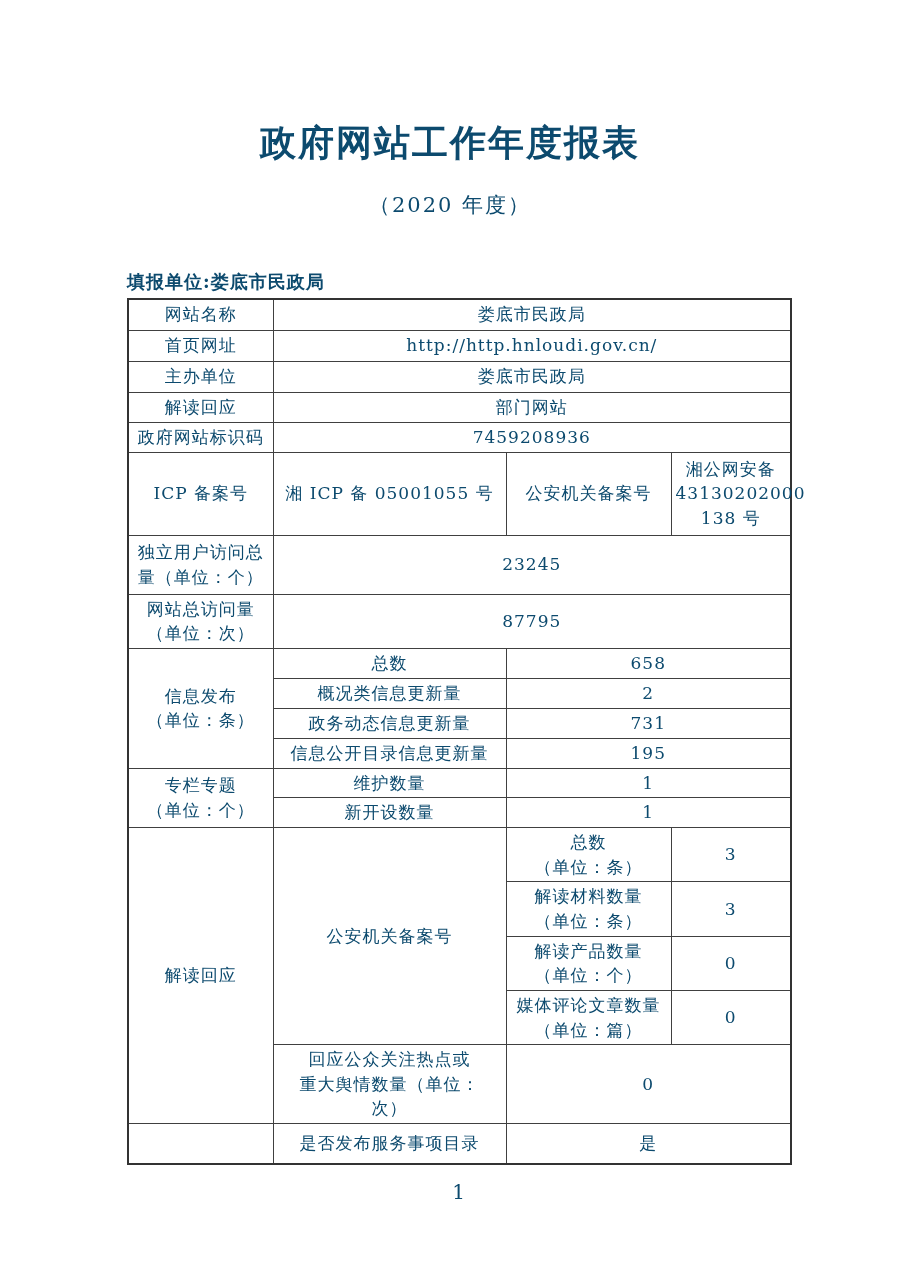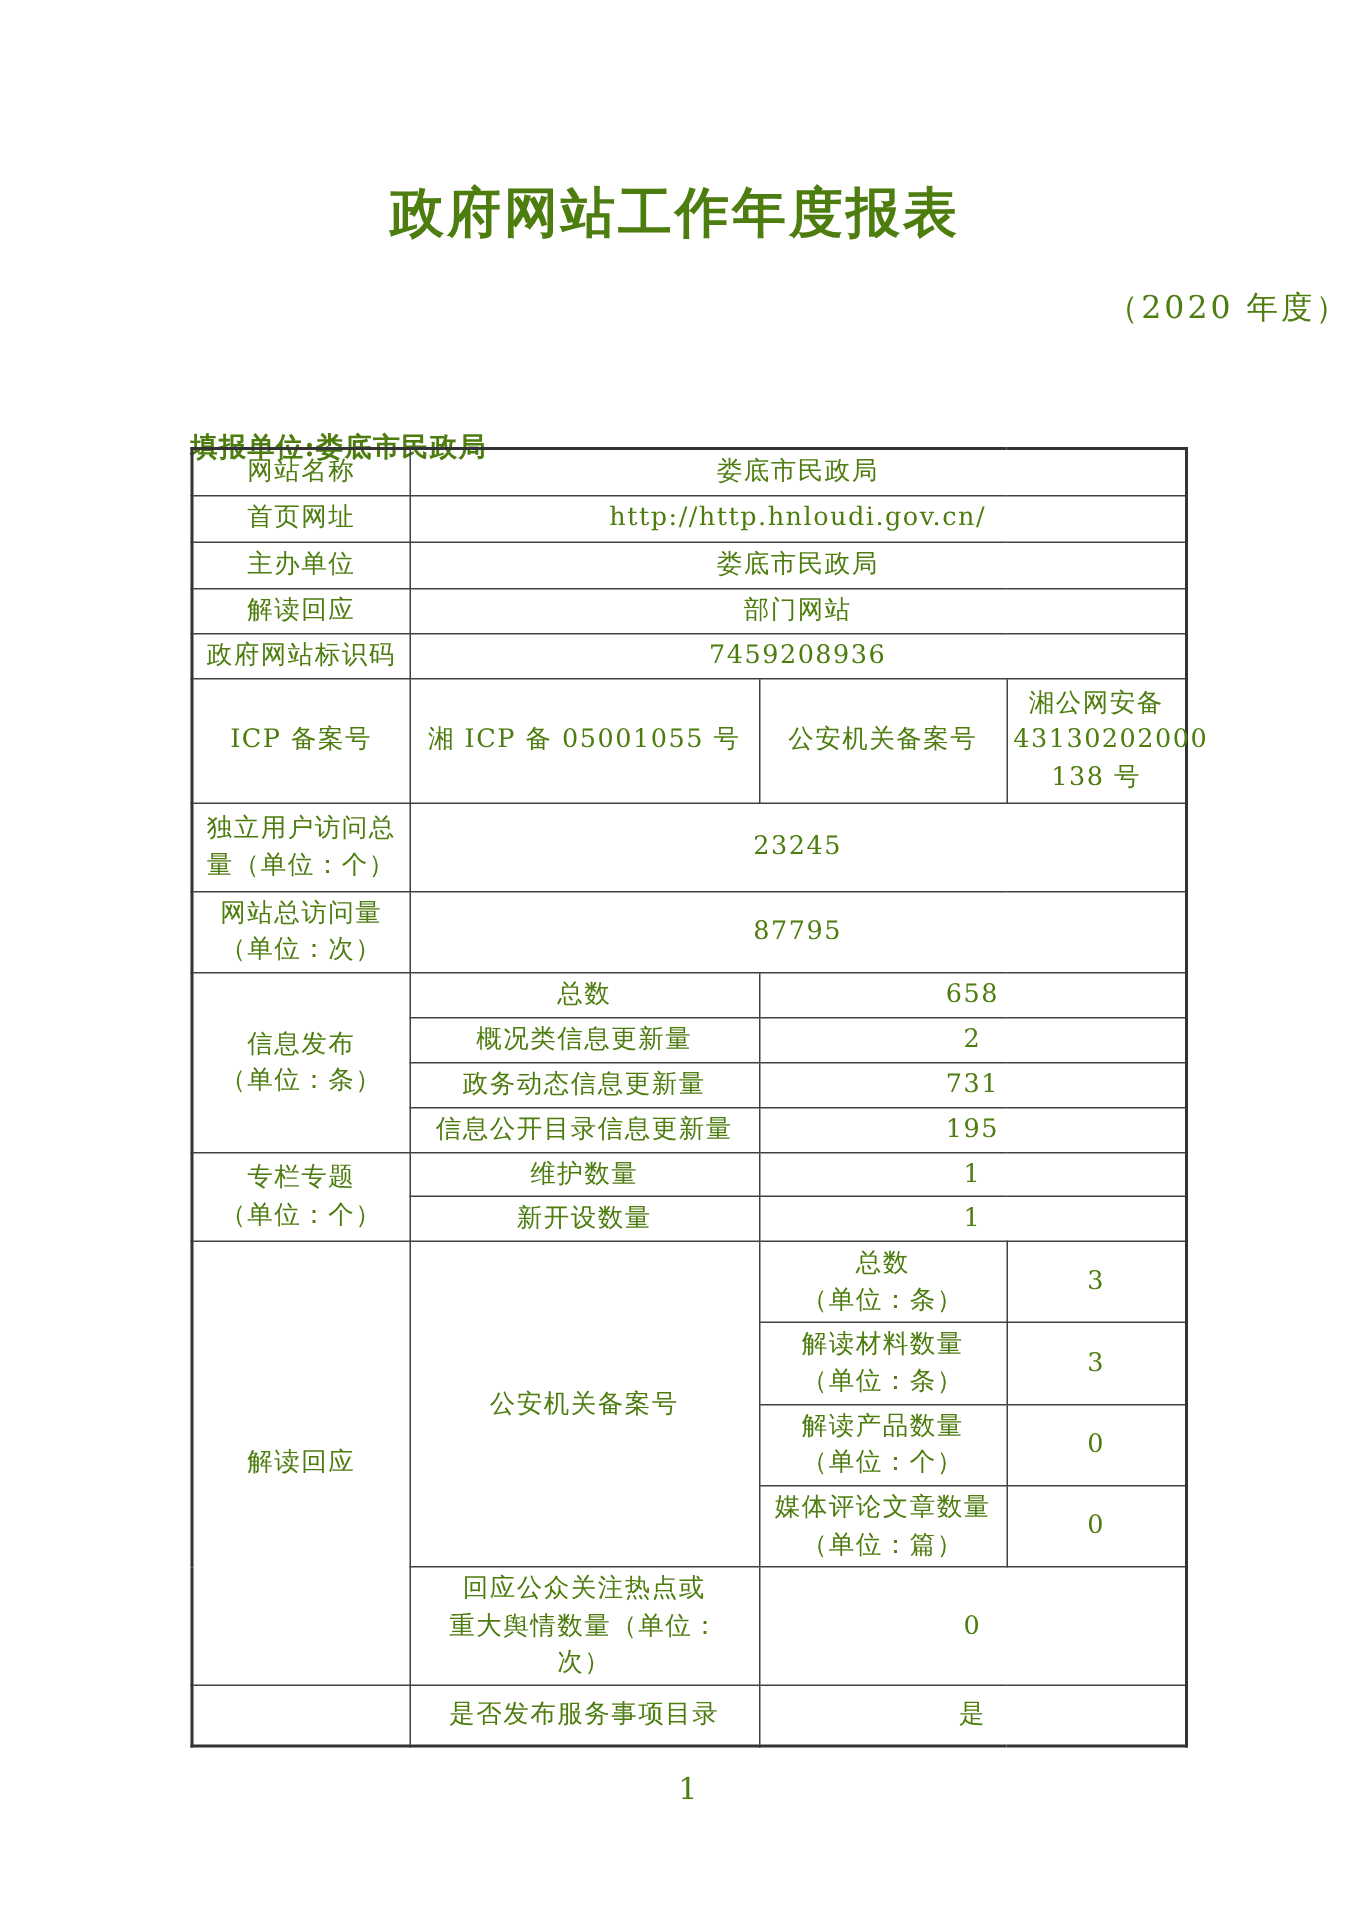--- a/index.html
+++ b/index.html
@@ -1,32 +1,32 @@
 <!DOCTYPE html>
 <html><head>
 <meta charset="utf-8">
 <style>
   html,body { margin:0; padding:0; background:#ffffff; }
   .page {
     position:relative; width:900px; height:1273px; background:#ffffff;
-    font-family:"DejaVu Serif","Liberation Serif",serif; color:#4d7c0f;
+    font-family:"DejaVu Serif","Liberation Serif",serif; color:#0c4a6e;
     overflow:hidden;
   }
   .doc-title {
     position:absolute; top:121px; left:0; width:900px; text-align:center;
     font-family:"DejaVu Sans","Liberation Sans",sans-serif;
     font-weight:bold; font-size:36px; line-height:1.2; letter-spacing:2px;
   }
   .doc-subtitle {
-    position:absolute; top:191px; left:0; width:900px; text-align:right;
+    position:absolute; top:191px; left:0; width:900px; text-align:center;
     font-size:21px; letter-spacing:2px;
   }
   .report-unit {
     position:absolute; top:270px; left:127px;
-    font-size:18px; font-weight:bold; letter-spacing:1px;margin-top:16px;
+    font-size:18px; font-weight:bold; letter-spacing:1px;
   }
   table.report {
     position:absolute; top:298px; left:127px; width:663px;
     border-collapse:collapse; table-layout:fixed;
     border:2px solid #333333;
     padding-left:40px;
   }
   table.report td {
     border:1px solid #404040;
     text-align:center; vertical-align:middle;

